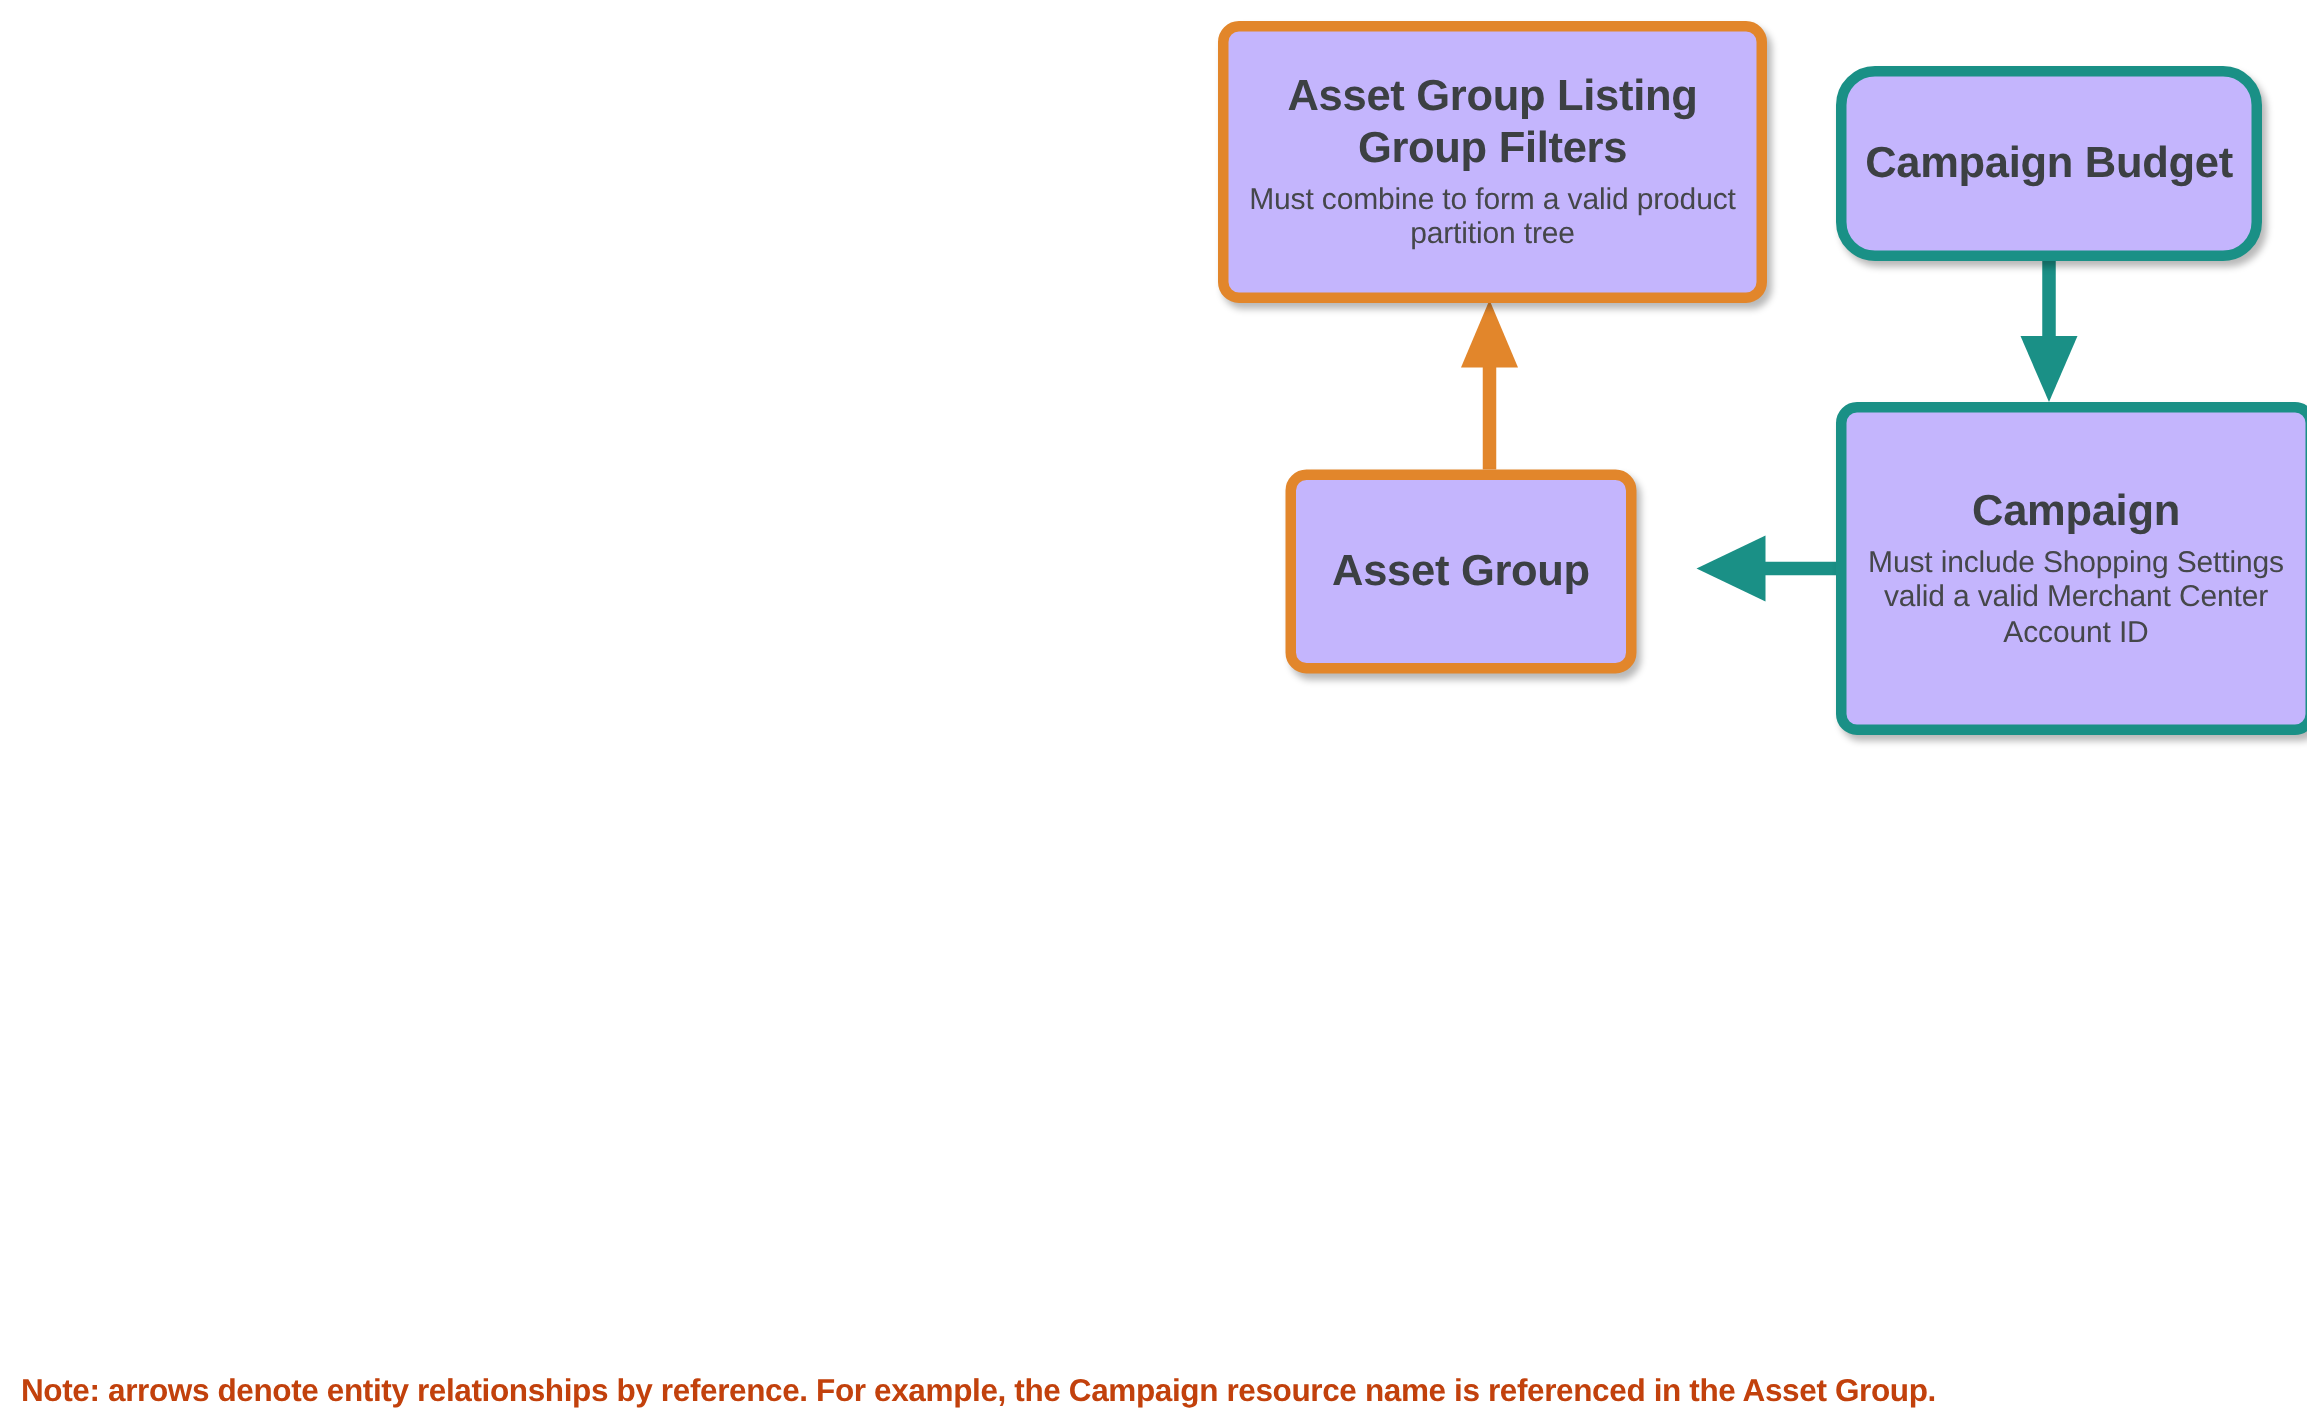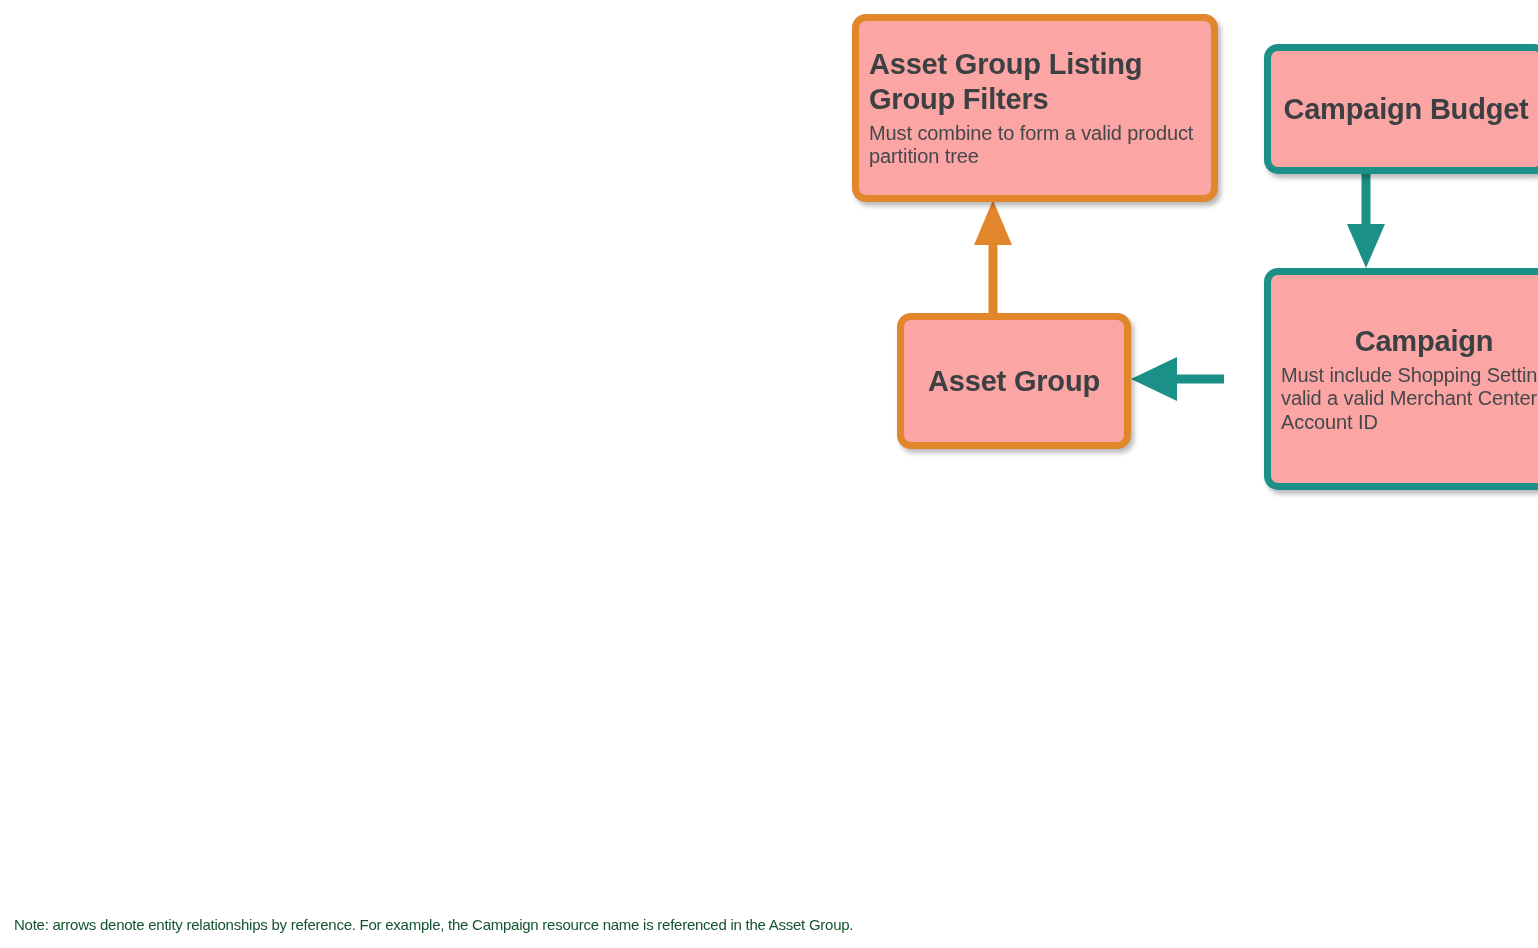--- a/index.html
+++ b/index.html
@@ -29,32 +29,32 @@
     left: 0;
     top: 0;
     width: 1538px;
     height: 948px;
     pointer-events: none;
   }
 
   .node {
     position: absolute;
     box-sizing: border-box;
-    background: #fca5a5;
+    background: #c4b5fd;
     border-style: solid;
     border-width: 7px;
     border-radius: 14px;
     display: flex;
     flex-direction: column;
     align-items: center;
     justify-content: center;
+    text-align: center;
     color: #3c4043;
     box-shadow: 3px 4px 5px rgba(0,0,0,0.28);
     padding: 4px 10px;
-    margin-left: 40px;
   }
 
   .node-title {
     font-size: 29px;
     font-weight: bold;
     line-height: 1.18;
     letter-spacing: -0.2px;
     color: #3c4043;
   }
 
@@ -70,38 +70,38 @@
   .node-orange { border-color: #e2862b; }
   .node-teal   { border-color: #1a9086; }
 
   
   #node-aglgf {
     left: 812px;  top: 14px;
     width: 366px; height: 188px;
   }
   #node-campaign-budget {
     left: 1224px; top: 44px;
-    width: 284px; height: 130px;
+    width: 284px; height: 130px; border-radius: 26px;
   }
   #node-asset-group {
     left: 857px;  top: 313px;
     width: 234px; height: 136px;
   }
   #node-campaign {
     left: 1224px; top: 268px;
     width: 320px; height: 222px;
   }
 
   #note-text {
     position: absolute;
     left: 14px;
     top: 916px;
-    font-size: 15px;
-    font-weight: normal;
-    color: #14532d;
+    font-size: 21px;
+    font-weight: bold;
+    color: #c2410c;
     letter-spacing: -0.25px;
     white-space: nowrap;
   }
 </style>
 </head>
 <body>
 
 <div id="diagram-canvas">
 
   <svg class="edge-layer" viewBox="0 0 1538 948" width="1538" height="948" xmlns="http://www.w3.org/2000/svg">

